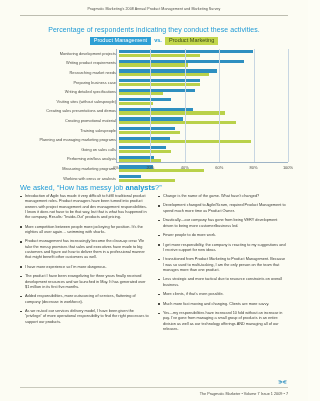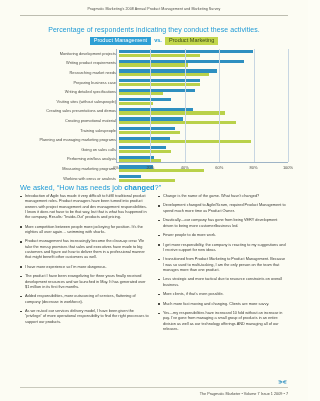--- a/index.html
+++ b/index.html
@@ -283,21 +283,21 @@
         <span style="left: 0%;">0%</span>
         <span style="left: 20%;">20%</span>
         <span style="left: 40%;">40%</span>
         <span style="left: 60%;">60%</span>
         <span style="left: 80%;">80%</span>
         <span style="left: 100%;">100%</span>
       </div>
   </div>
 
   <div class="qa-head">
-    <span>We asked, “How has needs job </span><b>changed</b><span>?”</span>
+    <span>We asked, “How has messy job </span><b>analysts</b><span>?”</span>
   </div>
 
   <div class="cols">
     <div class="col">
       <ul class="bullets" id="left-bullets">
           <li>Introduction of Agile has made it very difficult to fulfill traditional product management roles. Product managers have been turned into product owners with project management and dev management responsibilities. I know it does not have to be that way, but that is what has happened in the company. Results: “Inside-Out” products and pricing.</li>
           <li>More competition between people more jockeying for position. It’s the eighties all over again… swimming with sharks.</li>
           <li>Product management has increasingly become the clean-up crew. We take the messy promises that sales and executives have made to big customers and figure out how to deliver them in a professional manner that might benefit other customers as well.</li>
           <li>I have more experience so I’m more dangerous.</li>
           <li>The product I have been evangelizing for three years finally received development resources and we launched in May. It has generated over $1 million in its first five months.</li>

